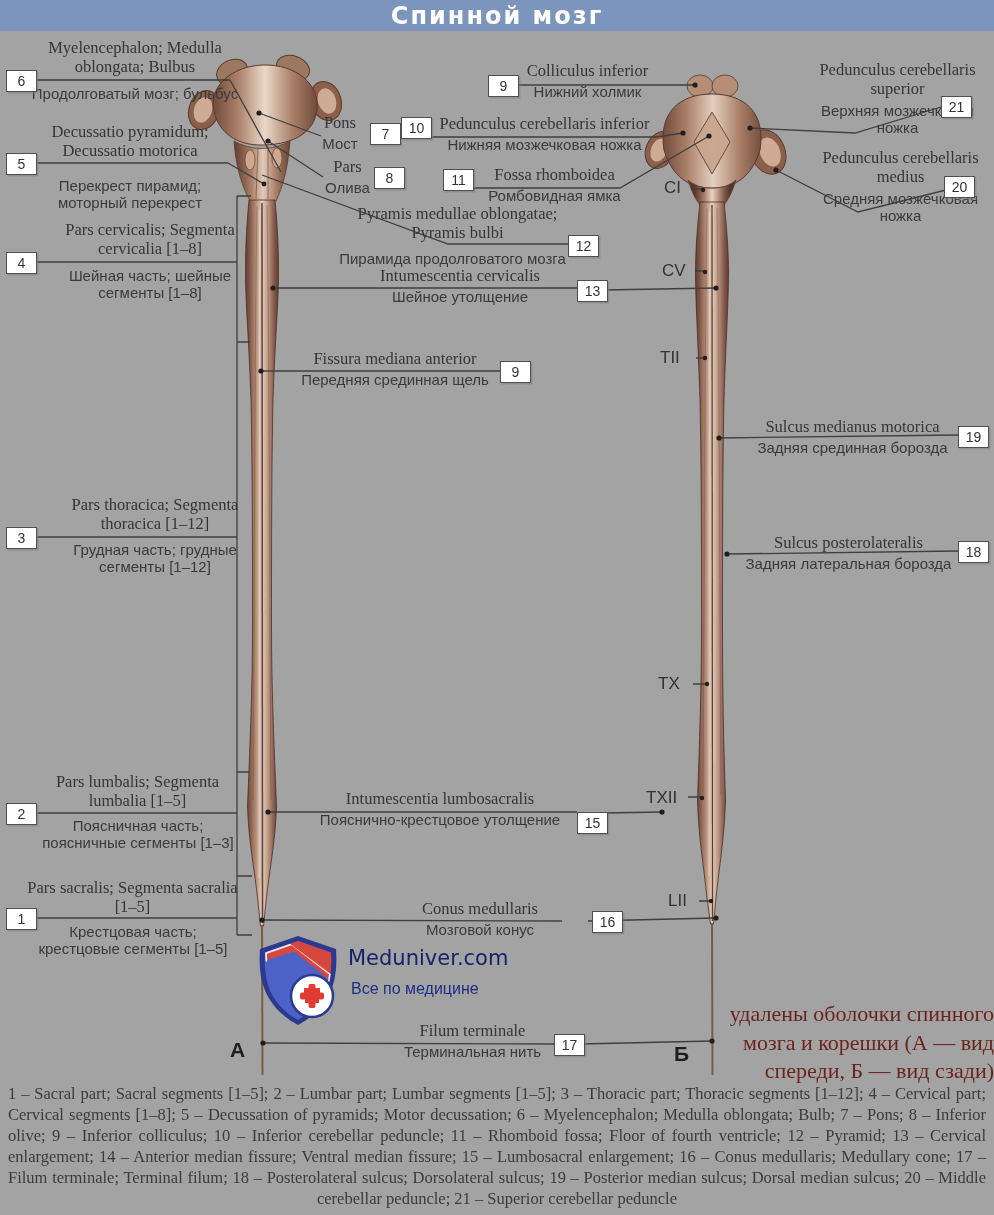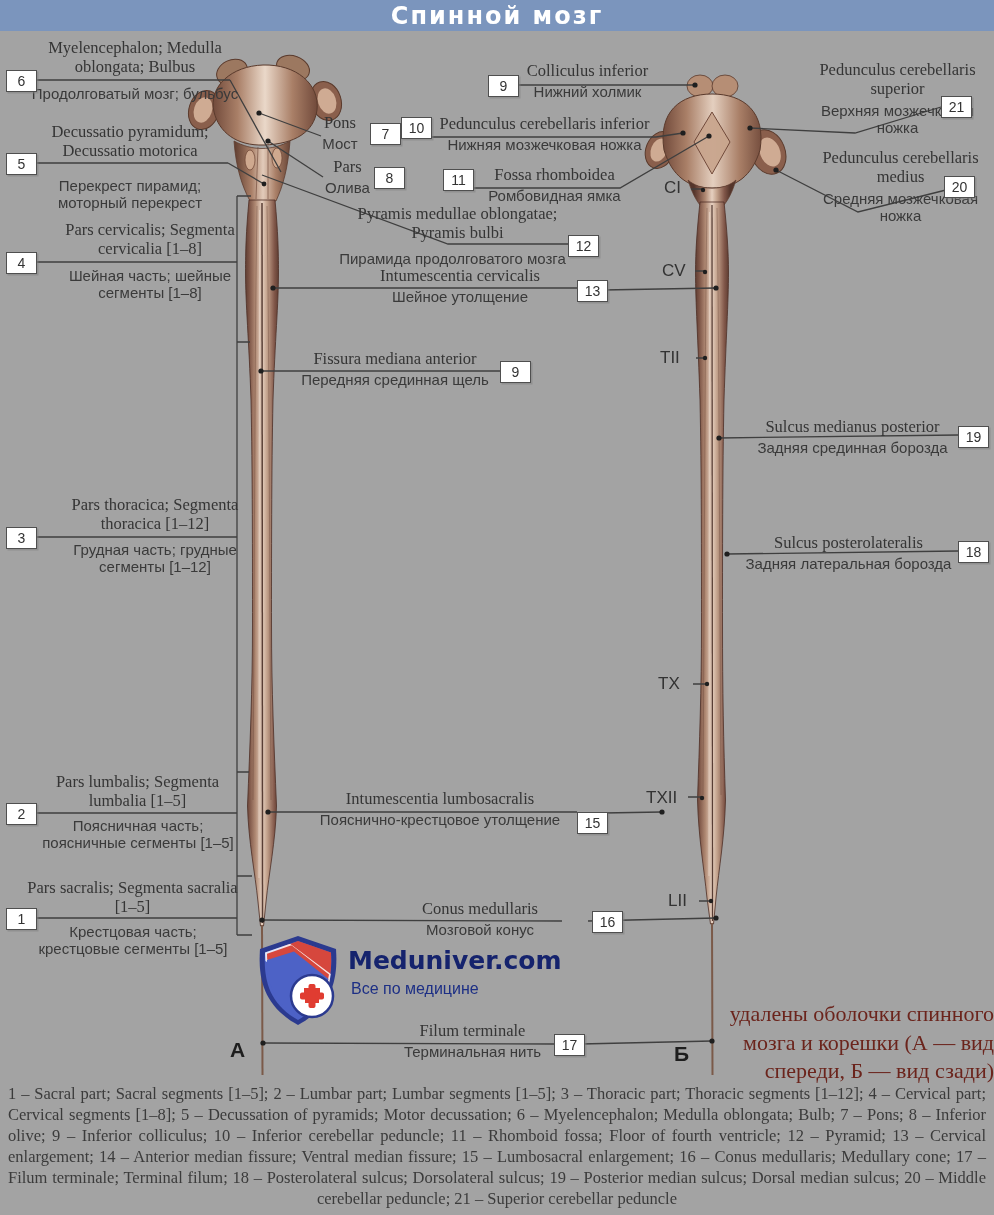--- a/index.html
+++ b/index.html
@@ -17,21 +17,21 @@
           box-shadow:1.5px 1.5px 0 rgba(130,130,130,.55);display:flex;align-items:center;justify-content:center;
           font-size:14px;color:#333;z-index:5;}
   .vert{position:absolute;font-size:17px;color:#333;}
   .viewletter{position:absolute;font-size:21px;font-weight:bold;color:#1e1e1e;}
   #note{position:absolute;left:722px;top:1000px;width:272px;text-align:right;
         font-family:"Liberation Serif",serif;font-weight:normal;font-size:22px;line-height:1.3;color:#6b241c;}
   #legend{position:absolute;left:8px;top:1084px;width:978px;
           font-family:"Liberation Serif",serif;font-size:16.5px;line-height:1.27;color:#3b3b3b;
           text-align:justify;text-align-last:center;}
   #logo{position:absolute;left:252px;top:934px;width:240px;height:92px;}
-  #logo .lt{position:absolute;left:96px;top:12px;font-weight:bold;font-size:25px;color:#15236d;
+  #logo .lt{position:absolute;left:96px;top:12px;font-weight:normal;font-size:21px;color:#15236d;
             font-family:"DejaVu Sans",sans-serif;}
   #logo .ls{position:absolute;left:99px;top:46px;font-size:16px;color:#1d2f85;}
 </style>
 </head>
 <body>
 
 <div id="page">
 
   <div id="header">
     <span class="t">Спинной мозг</span>
@@ -184,21 +184,21 @@
   <div class="lbl" style="left:40px;top:220px;width:220px">
     <div class="latin">Pars cervicalis; Segmenta cervicalia [1–8]</div>
     <div class="ru" style="margin-top:8px">Шейная часть; шейные сегменты [1–8]</div>
   </div>
   <div class="lbl" style="left:40px;top:495px;width:230px">
     <div class="latin">Pars thoracica; Segmenta thoracica [1–12]</div>
     <div class="ru" style="margin-top:7px">Грудная часть; грудные сегменты [1–12]</div>
   </div>
   <div class="lbl" style="left:30px;top:772px;width:215px">
     <div class="latin">Pars lumbalis; Segmenta lumbalia [1–5]</div>
-    <div class="ru" style="margin-top:6px;width:200px;margin-left:8px">Поясничная часть; поясничные сегменты [1–5]</div>
+    <div class="ru" style="margin-top:6px;width:200px;margin-left:8px">Поясничная часть; поясничные сегменты [1–3]</div>
   </div>
   <div class="lbl" style="left:25px;top:878px;width:215px">
     <div class="latin">Pars sacralis; Segmenta sacralia [1–5]</div>
     <div class="ru" style="margin-top:6px;width:200px;margin-left:8px">Крестцовая часть; крестцовые сегменты [1–5]</div>
   </div>
 
   <div class="lbl" style="left:305px;top:113px;width:70px">
     <div class="latin">Pons</div>
     <div class="ru">Мост</div>
   </div>
@@ -247,21 +247,21 @@
 
   <div class="lbl" style="left:800px;top:60px;width:195px">
     <div class="latin">Pedunculus cerebellaris superior</div>
     <div class="ru">Верхняя мозжечковая ножка</div>
   </div>
   <div class="lbl" style="left:803px;top:148px;width:195px">
     <div class="latin">Pedunculus cerebellaris medius</div>
     <div class="ru">Средняя мозжечковая ножка</div>
   </div>
   <div class="lbl" style="left:745px;top:417px;width:215px">
-    <div class="latin">Sulcus medianus posterior</div>
+    <div class="latin">Sulcus medianus motorica</div>
     <div class="ru">Задняя срединная борозда</div>
   </div>
   <div class="lbl" style="left:735px;top:533px;width:227px">
     <div class="latin">Sulcus posterolateralis</div>
     <div class="ru">Задняя латеральная борозда</div>
   </div>
 
   <div class="numbox" style="left:6px;top:908px">1</div>
   <div class="numbox" style="left:6px;top:803px">2</div>
   <div class="numbox" style="left:6px;top:527px">3</div>

